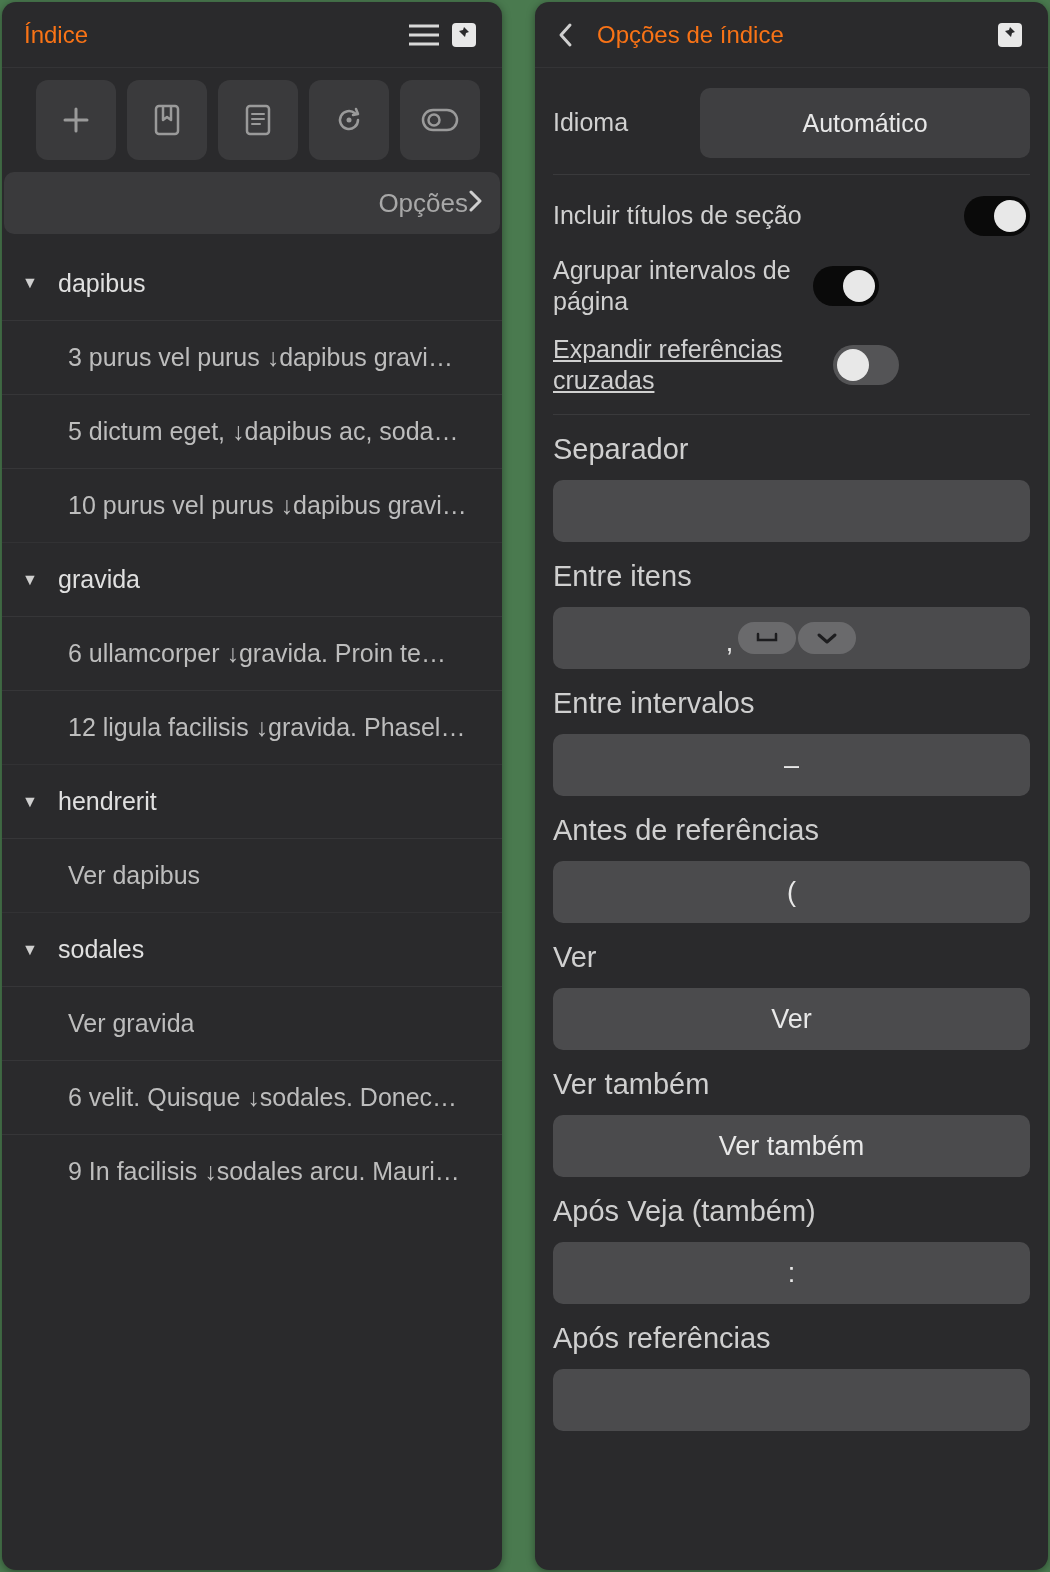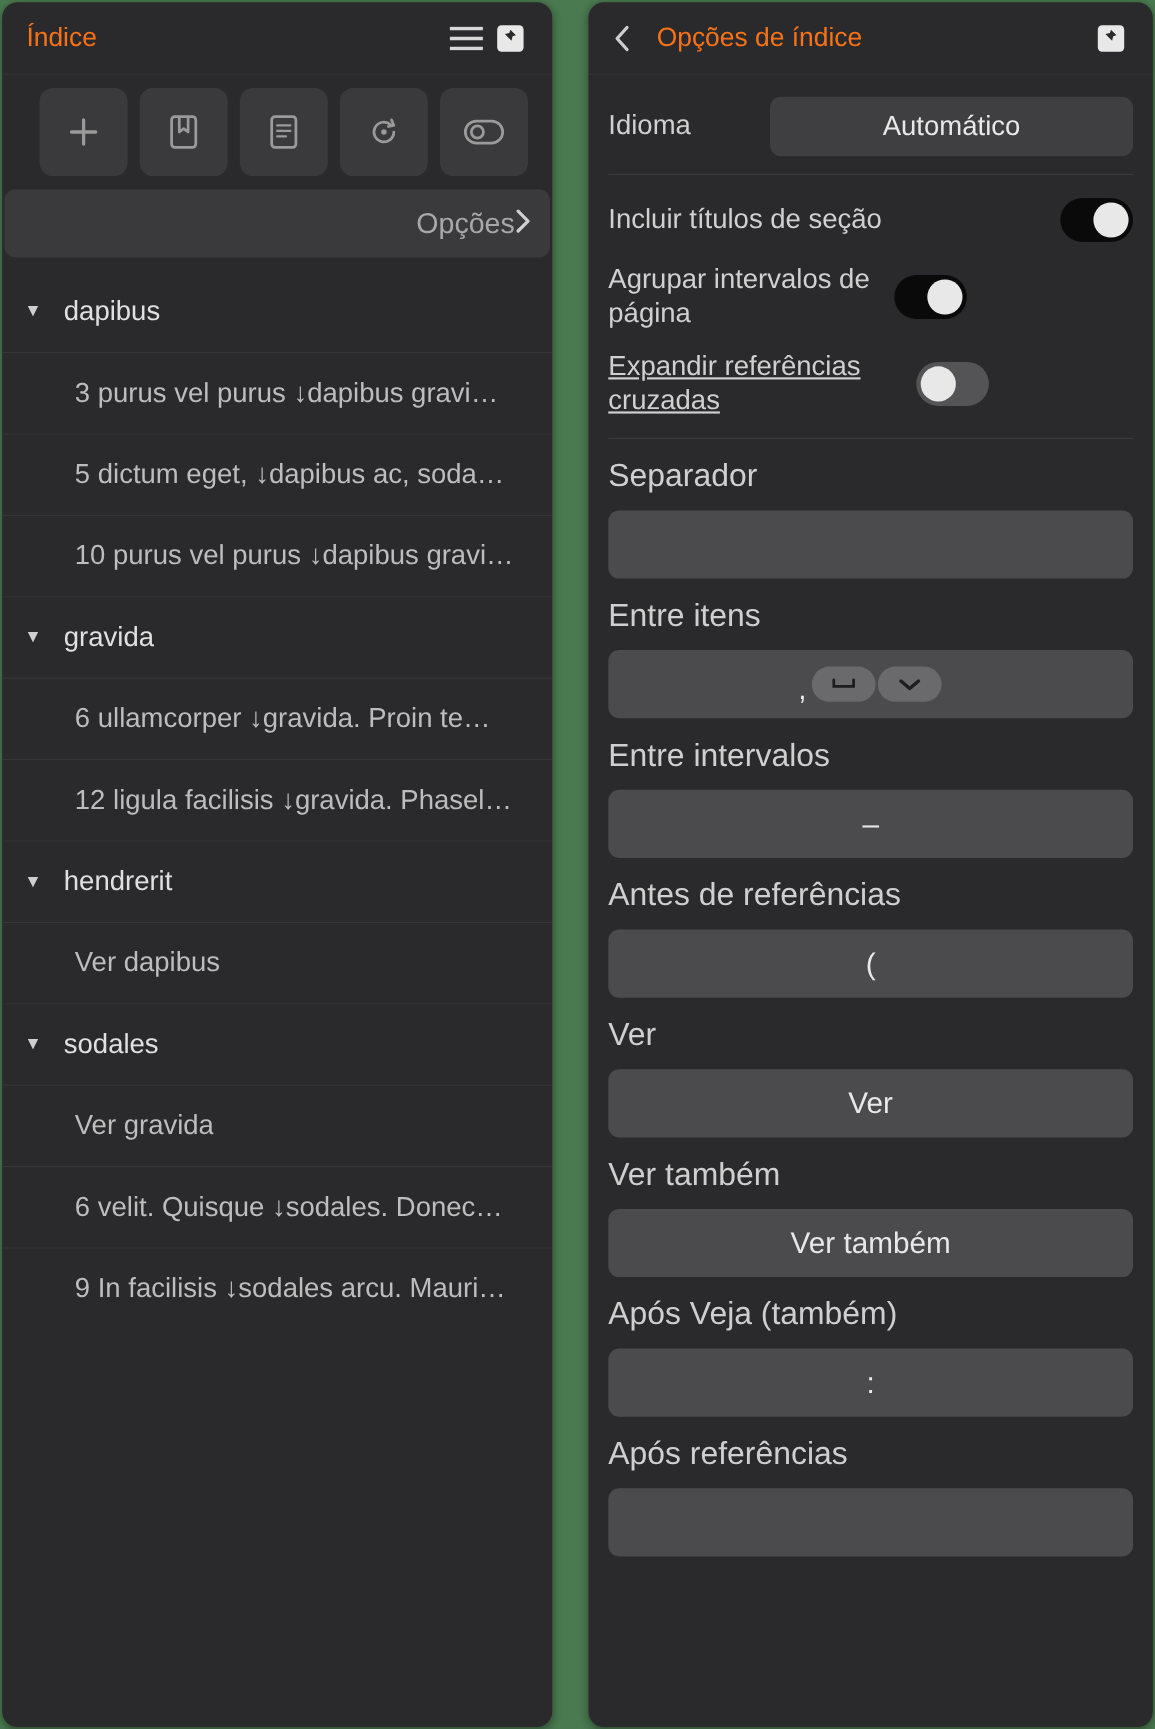--- a/index.html
+++ b/index.html
@@ -168,21 +168,21 @@
     flex: 1;
     line-height: 1.25;
   }
   .lang-row {
     padding-top: 20px;
     padding-bottom: 16px;
     border-bottom: 1px solid rgba(255,255,255,0.08);
   }
   .lang-select {
     flex: 0 0 330px;
-    height: 54px;
+    height: 70px;
     background: #3f3f41;
     border-radius: 10px;
     display: flex;
     align-items: center;
     justify-content: center;
     font-size: 25px;
     color: #e8e8e8;
     cursor: pointer;
   }
   .switch-row { min-height: 62px; }

